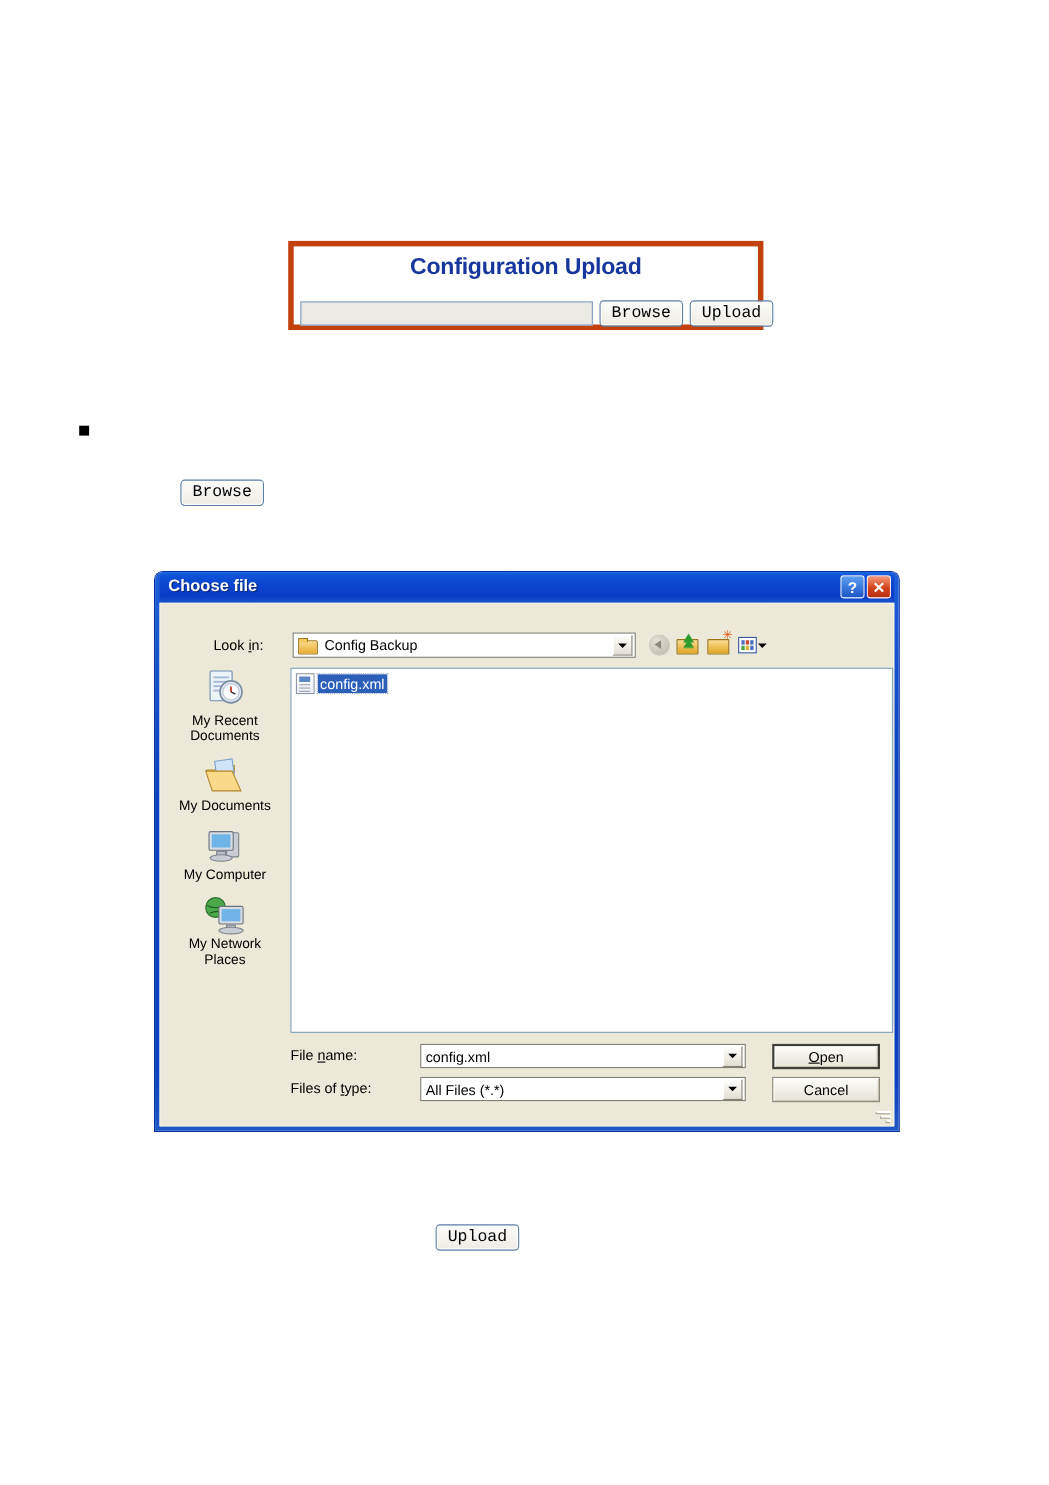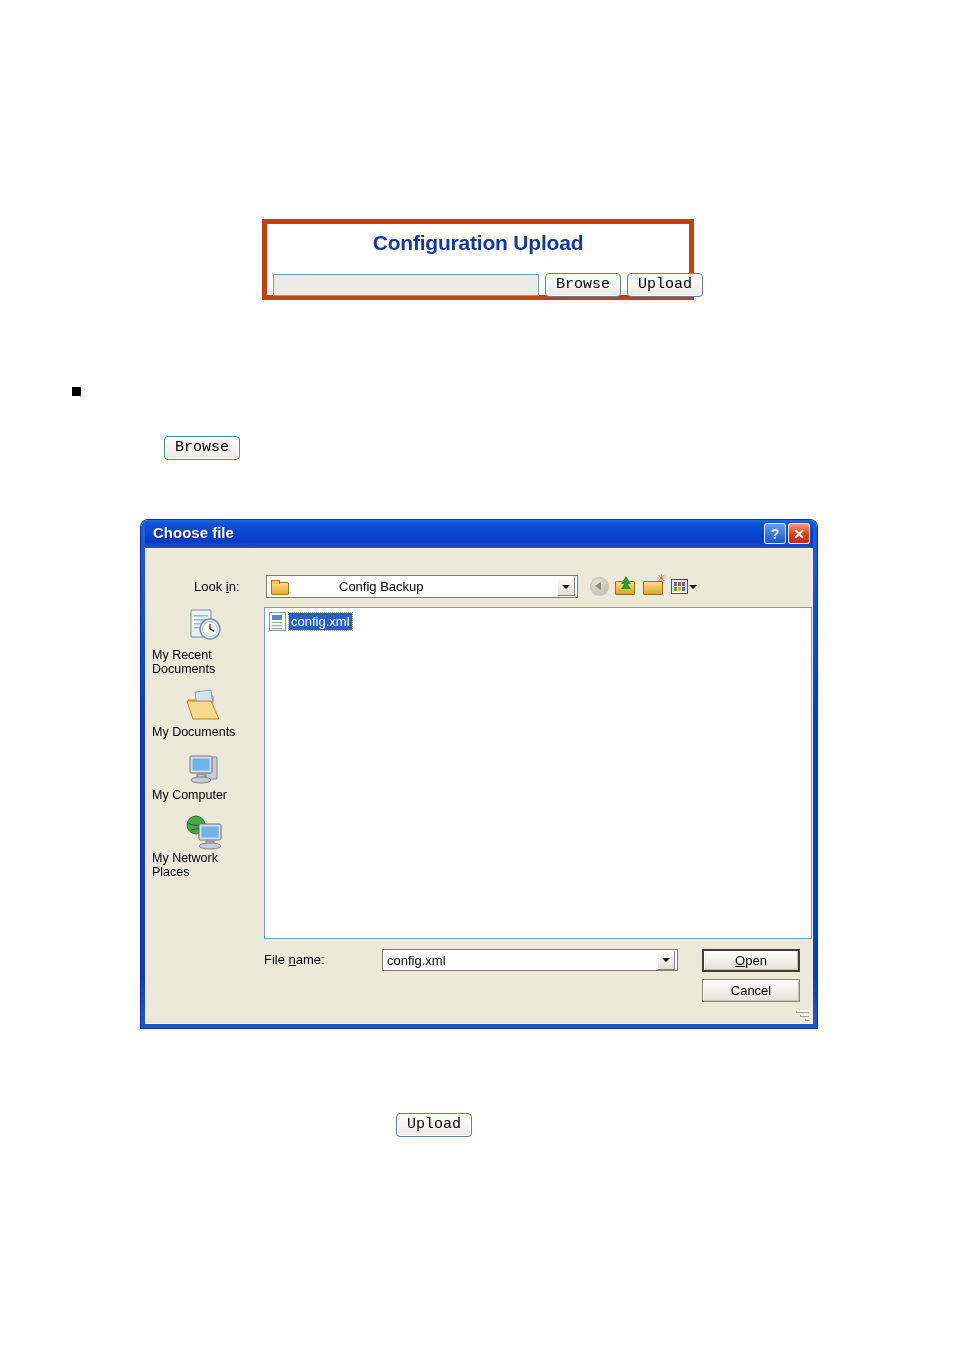--- a/index.html
+++ b/index.html
@@ -182,21 +182,20 @@
     border: 1px solid #7f7f76;
     box-sizing: border-box;
     display: flex;
     align-items: center;
   }
   .lookin-combo {
     left: 120px;
     top: 0;
     width: 312px;
     height: 23px;
-    gap: 44px;
   }
   .combo-text {
     flex: 1;
     font-family: "Liberation Sans", sans-serif;
     font-size: 13px;
     color: #000;
     padding-left: 4px;
     white-space: nowrap;
     overflow: hidden;
   }
@@ -284,20 +283,21 @@
   }
 
   
   .places {
     position: absolute;
     left: 6px;
     top: 58px;
     width: 105px;
   }
   .place-item {
+    text-align: center;
     margin-bottom: 8px;
     cursor: default;
   }
   .place-label {
     font-family: "Liberation Sans", sans-serif;
     font-size: 12.5px;
     color: #000000;
     line-height: 14px;
     margin-top: 1px;
   }
@@ -510,20 +510,27 @@
     </div>
 
     <div class="field-row fname-row">
       <div class="field-label"><span>File </span><u>n</u><span>ame:</span></div>
       <div class="field-combo">
         <span class="field-value">config.xml</span>
         <span class="combo-arrow"></span>
       </div>
     </div>
 
+    <div class="field-row ftype-row">
+      <div class="field-label"><span>Files of </span><u>t</u><span>ype:</span></div>
+      <div class="field-combo">
+        <span class="field-value">All Files (*.*)</span>
+        <span class="combo-arrow"></span>
+      </div>
+    </div>
 
     <div class="dlg-btn btn-open">
         <u>O</u>
         <span>pen</span>
       </div>
     <div class="dlg-btn btn-cancel">Cancel</div>
 
     <div class="grip">
       <span></span>
         <span></span>

